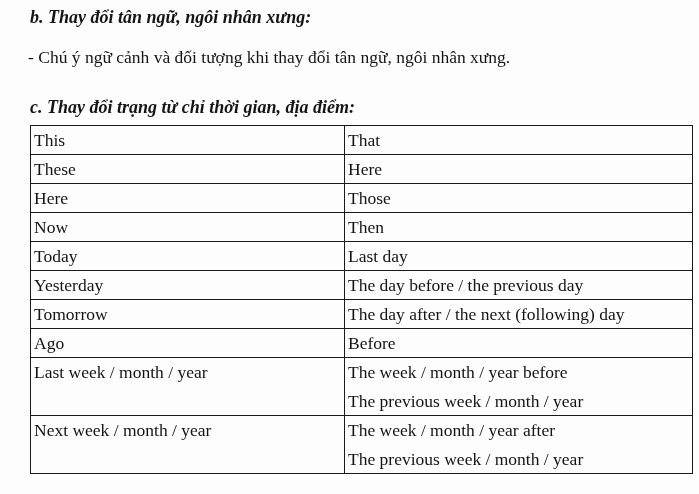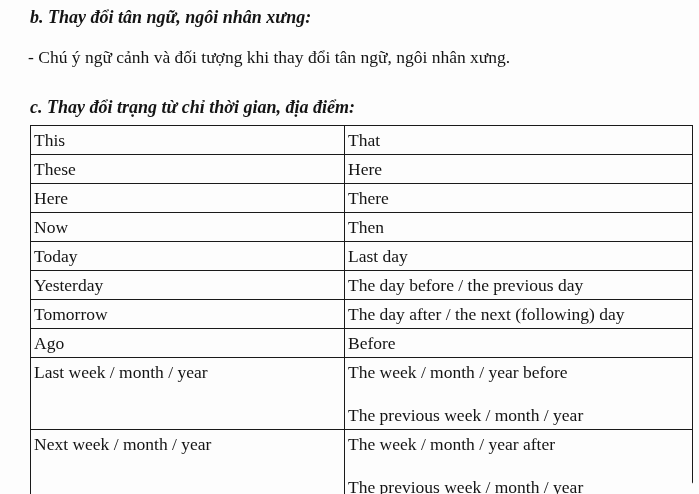--- a/index.html
+++ b/index.html
@@ -51,21 +51,21 @@
     vertical-align: top;
     padding: 3px 8px 3px 3px;
     line-height: 22px;
     overflow: hidden;
   }
   td.col-direct   { width: 302px; }
   td.col-reported { width: 336px; }
   tr.single { height: 29px; }
   tr.double { height: 58px; }
   .cell-line { white-space: nowrap; }
-  tr.double .cell-line + .cell-line { margin-top: 21px; }
+  tr.double .cell-line + .cell-line { margin-top: 7px; }
 </style>
 </head>
 <body>
 
 <div class="page">
 
   <div id="heading-b" class="heading">b. Thay đổi tân ngữ, ngôi nhân xưng:</div>
 
   <div class="note">- Chú ý ngữ cảnh và đối tượng khi thay đổi tân ngữ, ngôi nhân xưng.</div>
 
@@ -81,21 +81,21 @@
         </tr>
         <tr class="single">
           <td class="col-direct">These</td>
           <td class="col-reported">
             <div class="cell-line">Here</div>
           </td>
         </tr>
         <tr class="single">
           <td class="col-direct">Here</td>
           <td class="col-reported">
-            <div class="cell-line">There</div>
+            <div class="cell-line">Those</div>
           </td>
         </tr>
         <tr class="single">
           <td class="col-direct">Now</td>
           <td class="col-reported">
             <div class="cell-line">Then</div>
           </td>
         </tr>
         <tr class="single">
           <td class="col-direct">Today</td>

